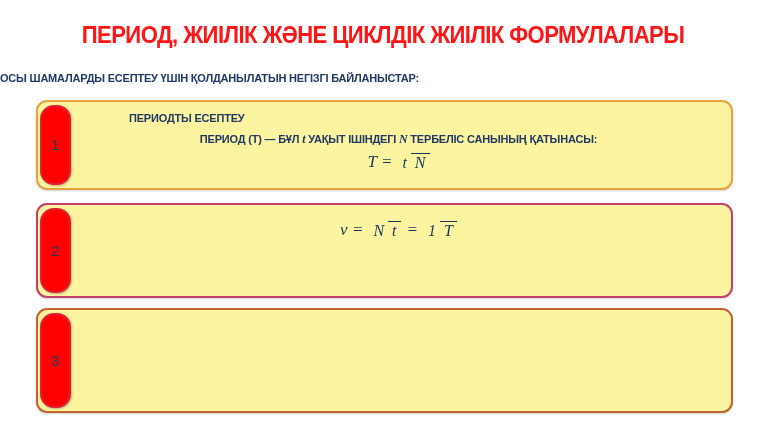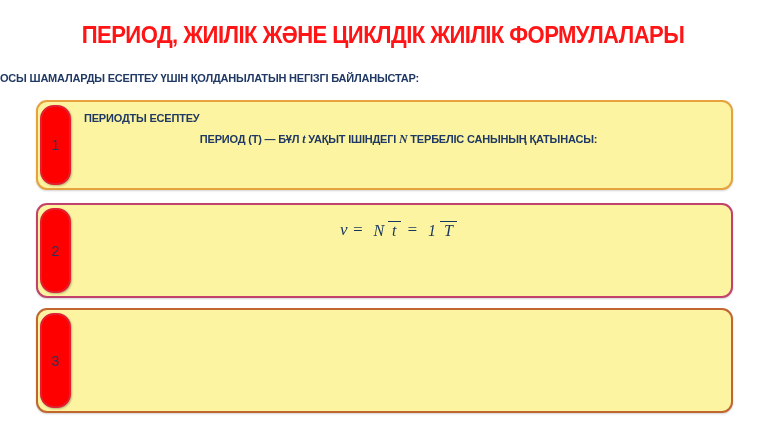--- a/index.html
+++ b/index.html
@@ -45,20 +45,21 @@
     border-radius:14px;
     display:flex; align-items:center; justify-content:center;
     color:#1f3864; font-size:14px;
     box-shadow:1px 1px 2px rgba(0,0,0,0.25);
   }
   .box-inner { padding:10px 18px 6px 46px; }
   .box-heading {
     color:#1f3864; font-size:11px; font-weight:bold;
     letter-spacing:-0.2px; margin-bottom:8px;
     white-space:nowrap;
+    margin-left:45px;
   }
   .box-body {
     color:#1f3864; font-size:11px; font-weight:bold;
     letter-spacing:-0.2px;
     white-space:nowrap;
     text-align:center;
   }
   .seg-var {
     font-family:"Liberation Serif", serif;
     font-style:italic; font-weight:bold; font-size:12px;
@@ -90,20 +91,25 @@
 
   <div class="slide-subtitle">ОСЫ ШАМАЛАРДЫ  ЕСЕПТЕУ ҮШІН ҚОЛДАНЫЛАТЫН  НЕГІЗГІ БАЙЛАНЫСТАР:</div>
 
   <div class="fbox b1">
     <div class="badge">
       <span>1</span>
     </div>
     <div class="box-inner">
       <div class="box-heading">ПЕРИОДТЫ ЕСЕПТЕУ</div>
       <div class="box-body"><span>ПЕРИОД (Т) — БҰЛ </span><span class="seg-var">t</span><span> УАҚЫТ ІШІНДЕГІ </span><span class="seg-var">N</span><span> ТЕРБЕЛІС САНЫНЫҢ ҚАТЫНАСЫ:</span></div>
+      <div class="formula-row">
+        <span class="formula">
+          <span class="op">T =</span><span class="frac"><span class="num">t</span><span class="den">N</span></span>
+        </span>
+      </div>
     </div>
   </div>
 
   <div class="fbox b2">
     <div class="badge">
       <span>2</span>
     </div>
     <div class="box-inner">
       <div class="formula-row">
         <span class="formula">

